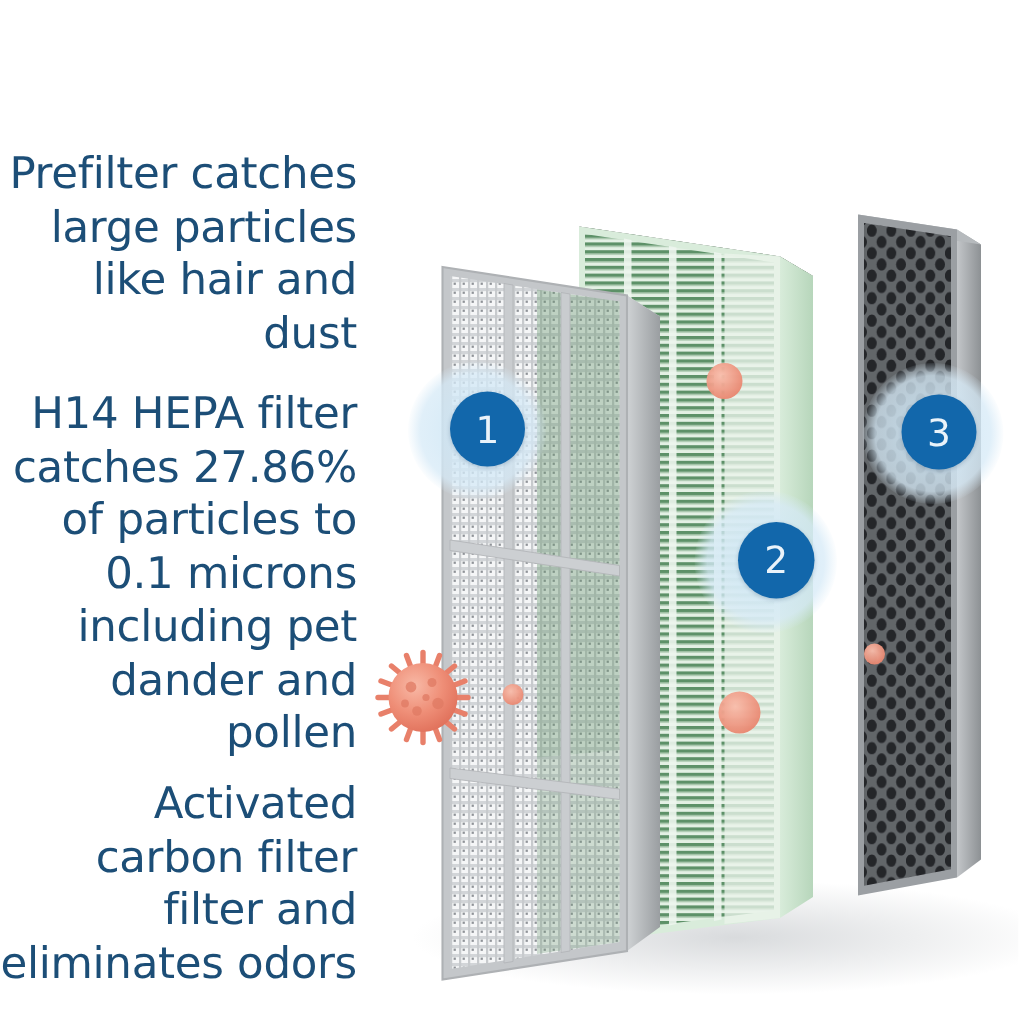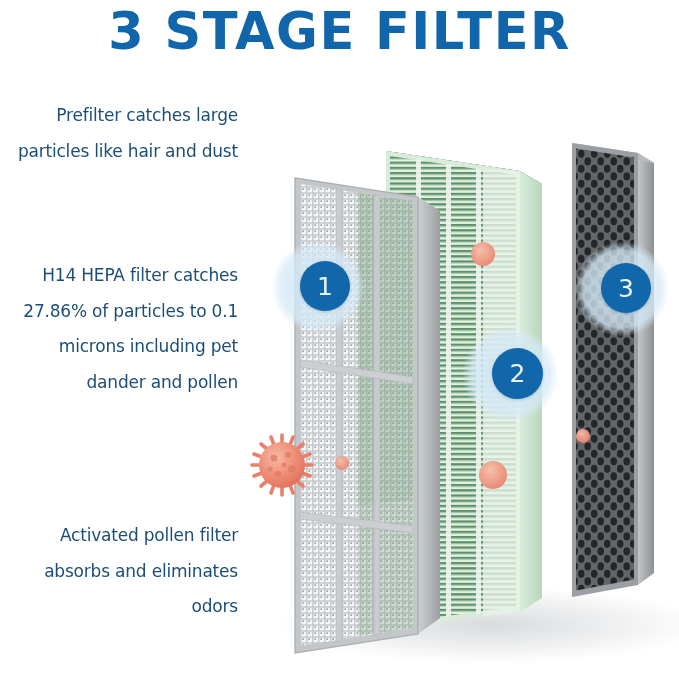--- a/index.html
+++ b/index.html
@@ -27,21 +27,21 @@
 
   
   .copy{
     position:absolute;
     left:0;
     width:238px;
     text-align:right;
     color:#1c4e77;
     font-family:"DejaVu Sans",sans-serif;
     font-weight:400;
-    font-size:17px;
+    font-size:29px;
     line-height:35.5px;
     letter-spacing:-0.2px;
   }
   #copy-0{top:98px;}
   #copy-1{top:258px;}
   #copy-2{top:518px;}
 
   
   #art{position:absolute;left:240px;top:120px;width:439px;height:561px;}
   #art svg{display:block;}
@@ -67,25 +67,24 @@
   #badge-2{left:492px;top:348px;width:51px;height:51px;font-size:25px;}
   #halo-2 {left:463px;top:327px;width:95px;height:95px;}
   #badge-3{left:601px;top:263px;width:50px;height:50px;font-size:25px;}
   #halo-3 {left:575px;top:242px;width:94px;height:94px;}
 </style>
 </head>
 <body>
 
 <div class="stage">
 
-  <div id="title">3 STAGE FILTER</div>
 
   <div class="copy" id="copy-0">Prefilter catches large particles like hair and dust</div>
   <div class="copy" id="copy-1">H14 HEPA filter catches 27.86% of particles to 0.1 microns including pet dander and pollen</div>
-  <div class="copy" id="copy-2">Activated pollen filter absorbs and eliminates odors</div>
+  <div class="copy" id="copy-2">Activated carbon filter filter and eliminates odors</div>
 
   <div id="art">
     <svg width="439" height="561" viewBox="0 0 439 561" xmlns="http://www.w3.org/2000/svg">
       <defs>
 
         <pattern id="meshPat" width="6" height="6" patternUnits="userSpaceOnUse">
           <rect width="6" height="6" fill="#f5f6f7"></rect>
           <rect x="0" y="0" width="6" height="2.1" fill="#d2d5d8"></rect>
           <rect x="0" y="0" width="1.5" height="6" fill="#c7cacd"></rect>
           <rect x="2.4" y="2.4" width="1.5" height="1.5" fill="#8e9297"></rect>

